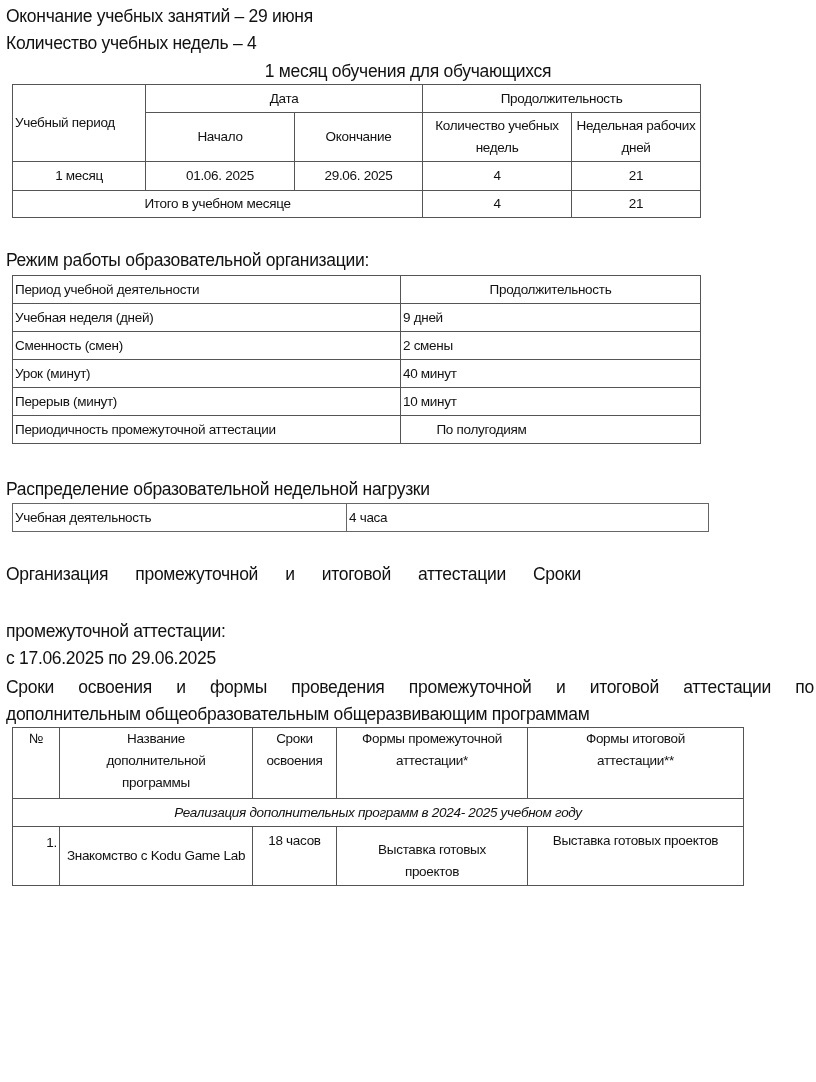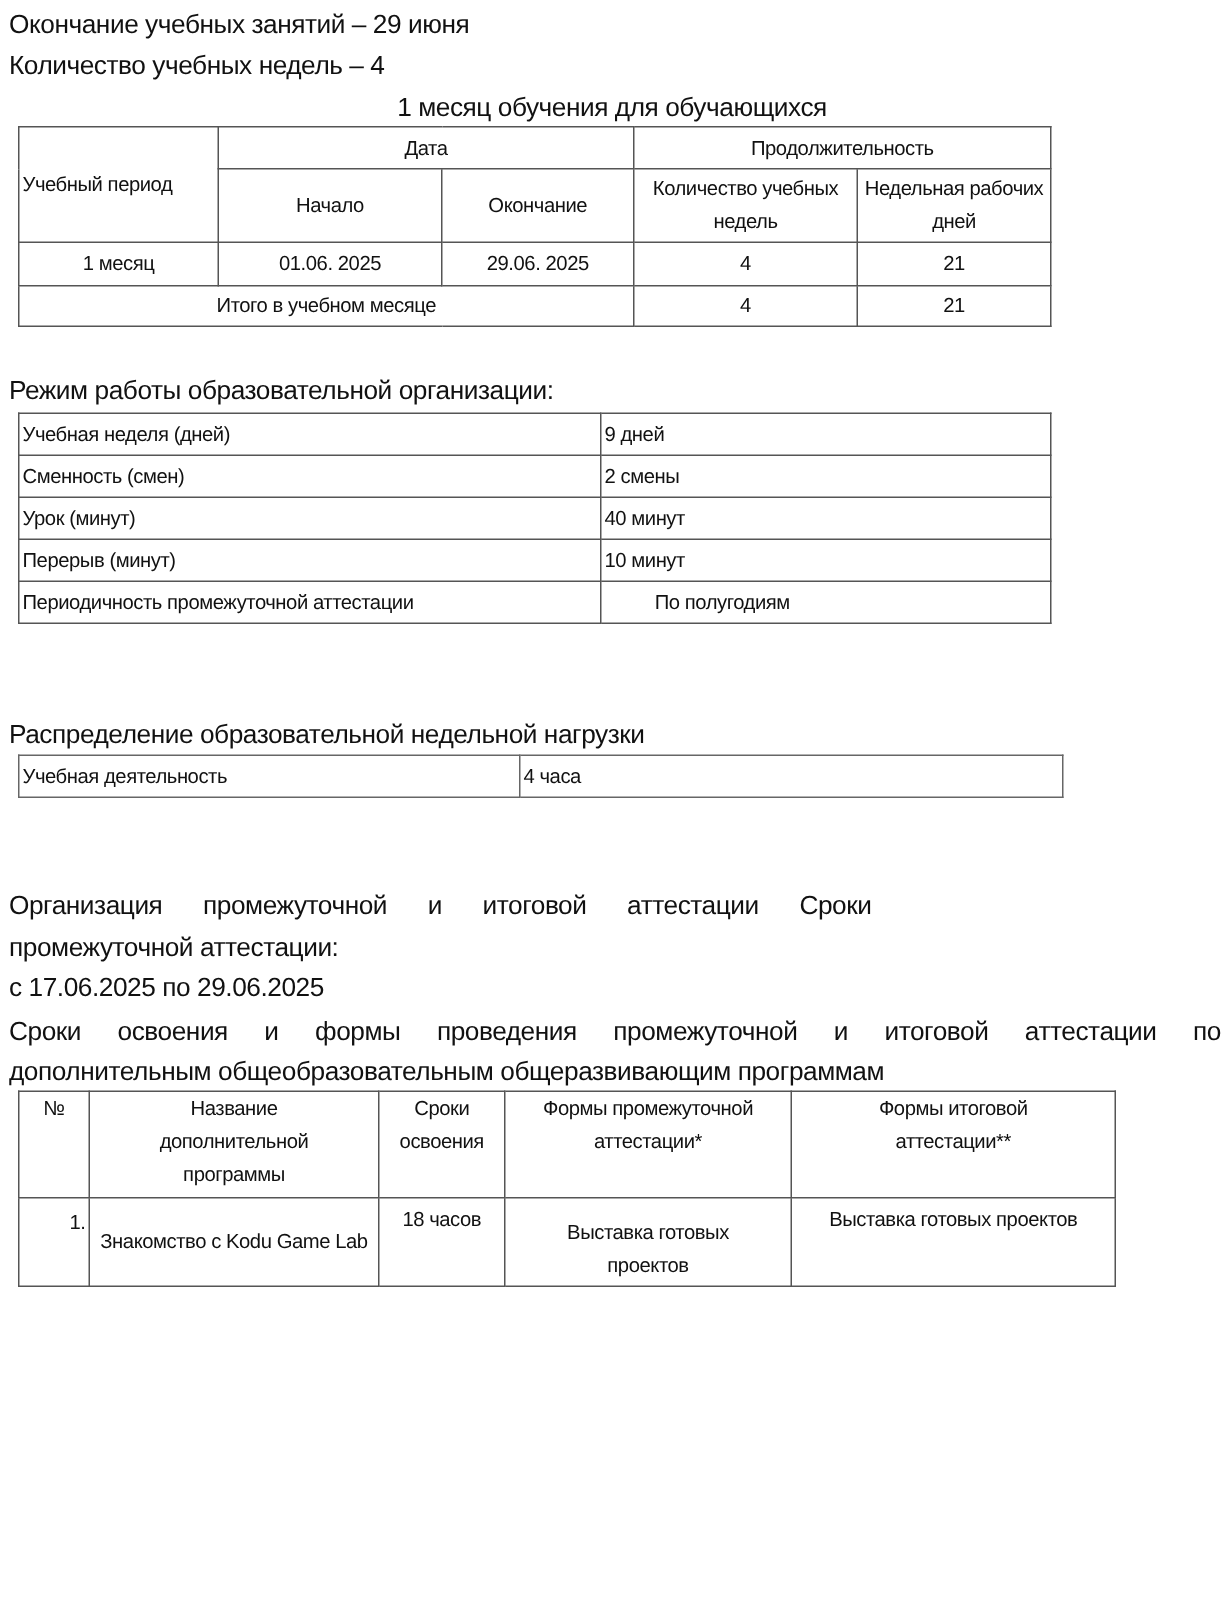--- a/index.html
+++ b/index.html
@@ -67,20 +67,24 @@
   </table>
 
 <div class="line" style="top:248px;">Режим работы образовательной организации:</div>
 
 <table style="left:12px; top:275px; width:688px;">
   <colgroup>
       <col style="width:388px">
       <col style="width:300px">
     </colgroup>
   <tbody>
+      <tr style="height:28px;">
+    <td class="l">Период учебной деятельности</td>
+    <td class="c">Продолжительность</td>
+  </tr>
   <tr style="height:28px;">
     <td class="l">Учебная неделя (дней)</td>
     <td class="l">9 дней</td>
   </tr>
   <tr style="height:28px;">
     <td class="l">Сменность (смен)</td>
     <td class="l">2 смены</td>
   </tr>
   <tr style="height:28px;">
     <td class="l">Урок (минут)</td>
@@ -105,21 +109,21 @@
       <col style="width:362px">
     </colgroup>
   <tbody>
   <tr style="height:28px;">
     <td class="l">Учебная деятельность</td>
     <td class="l">4 часа</td>
   </tr>
 </tbody>
   </table>
 
-<div class="line just" style="top:591px; width:575px;">
+<div class="line just" style="top:562px; width:575px;">
   <span>Организация</span>
   <span>промежуточной</span>
   <span>и</span>
   <span>итоговой</span>
   <span>аттестации</span>
   <span>Сроки</span>
 </div>
 <div class="line" style="top:619px;">промежуточной аттестации:</div>
 <div class="line" style="top:646px;">с 17.06.2025 по 29.06.2025</div>
 <div class="line just" style="top:675px; width:808px;">
@@ -145,20 +149,23 @@
       <col style="width:216px">
     </colgroup>
   <tbody>
       <tr style="height:71px;">
     <td class="c top">№</td>
     <td class="c top" style="padding:0 22px;">Название дополнительной программы</td>
     <td class="c top">Сроки освоения</td>
     <td class="c top">Формы промежуточной аттестации*</td>
     <td class="c top" style="padding:0 48px;">Формы итоговой аттестации**</td>
   </tr>
+  <tr style="height:28px;">
+    <td colspan="5" class="c it">Реализация дополнительных программ в 2024- 2025 учебном году</td>
+  </tr>
   <tr style="height:59px;">
     <td class="r top" style="padding-top:5px;">1.</td>
     <td class="c" style="padding:4px 6px;">Знакомство с Kodu Game Lab</td>
     <td class="c top" style="padding-top:3px;">18 часов</td>
     <td class="c" style="padding:10px 30px 0;">Выставка готовых проектов</td>
     <td class="c top" style="padding-top:3px;">Выставка готовых проектов</td>
   </tr>
 </tbody>
   </table>
 

